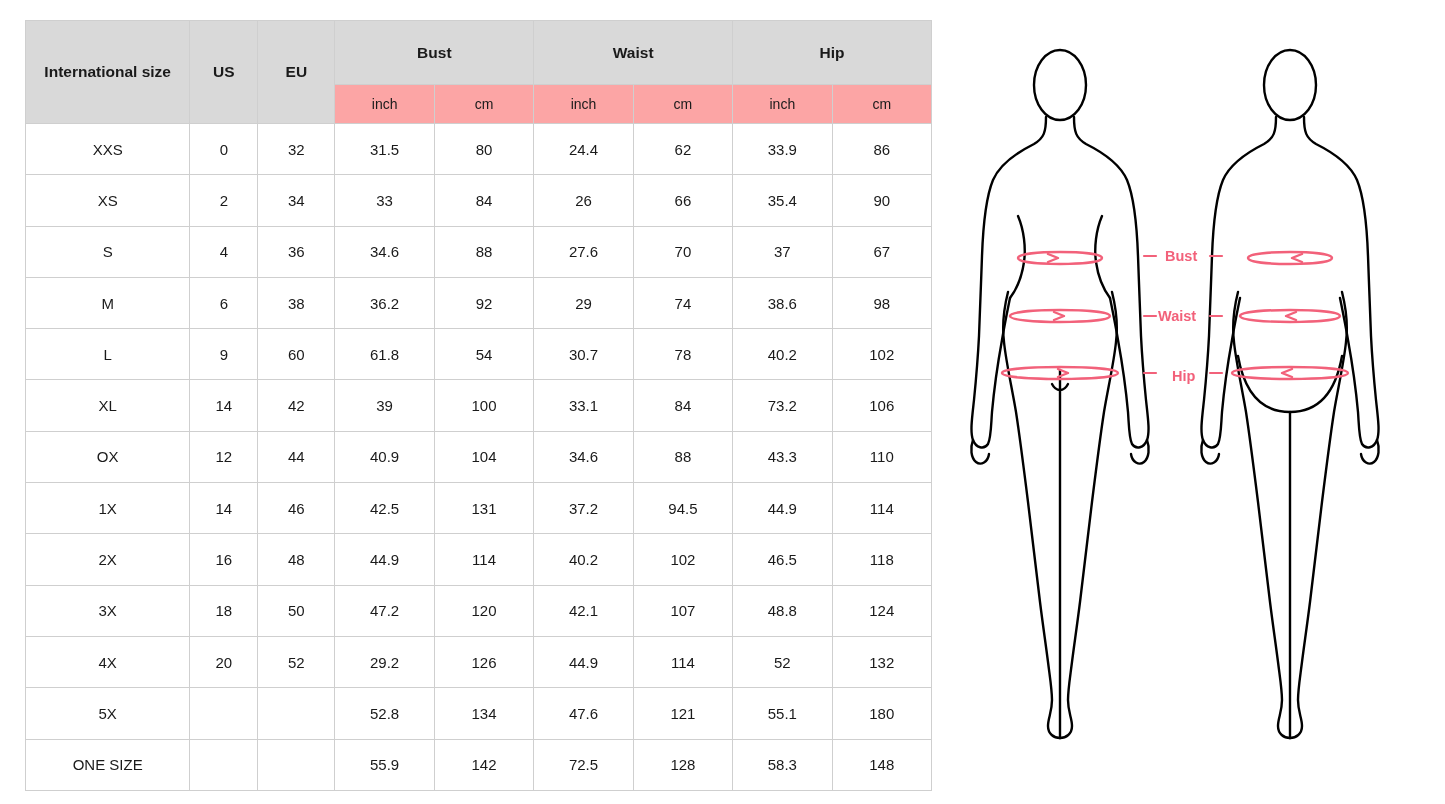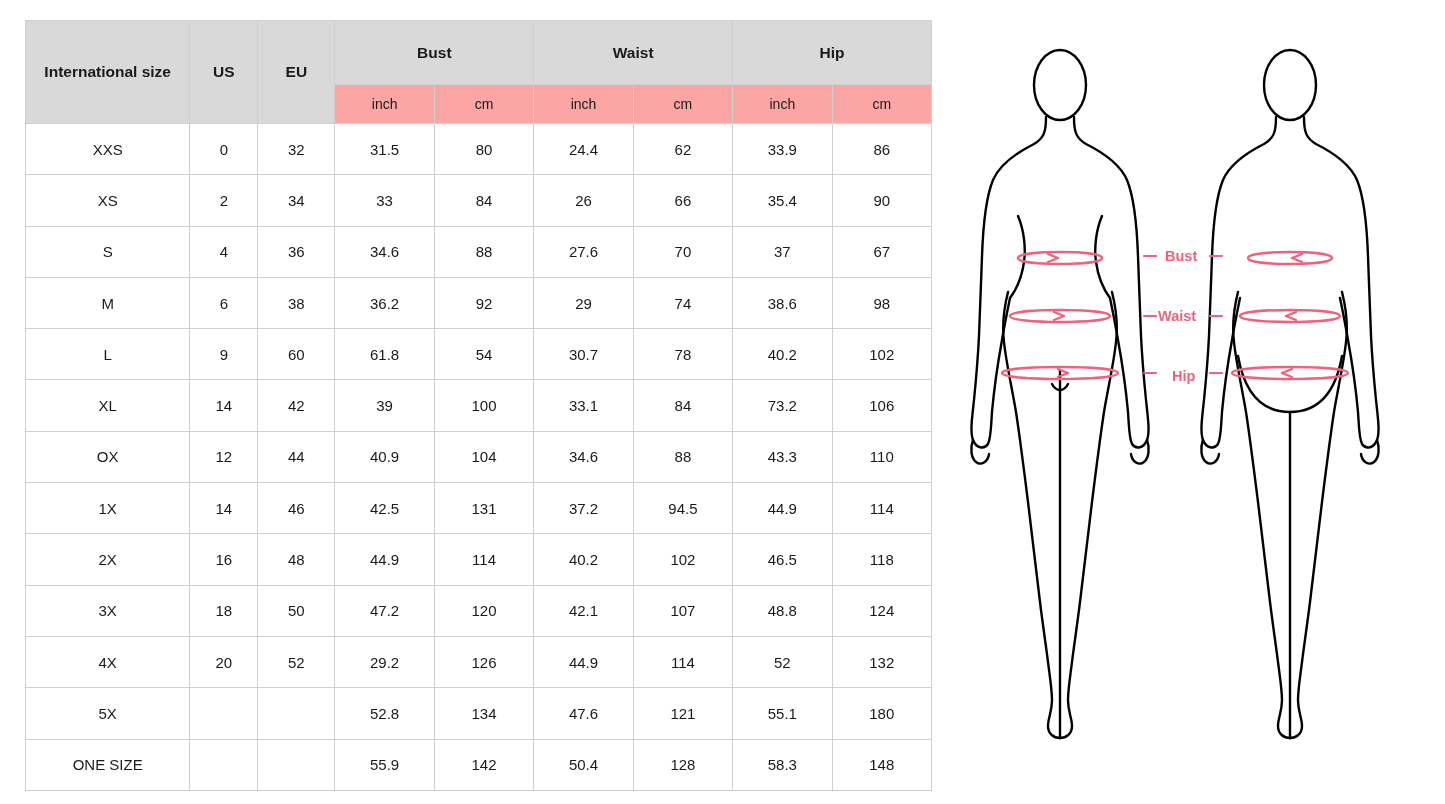--- a/index.html
+++ b/index.html
@@ -251,21 +251,21 @@
             <td>121</td>
             <td>55.1</td>
             <td>180</td>
           </tr>
           <tr>
             <td>ONE SIZE</td>
             <td></td>
             <td></td>
             <td>55.9</td>
             <td>142</td>
-            <td>50.4</td>
+            <td>72.5</td>
             <td>128</td>
             <td>58.3</td>
             <td>148</td>
           </tr>
         </tbody>
     </table>
   </div>
 
   <div class="figures">
     <svg width="470" height="720" viewBox="0 0 470 720" xmlns="http://www.w3.org/2000/svg">

